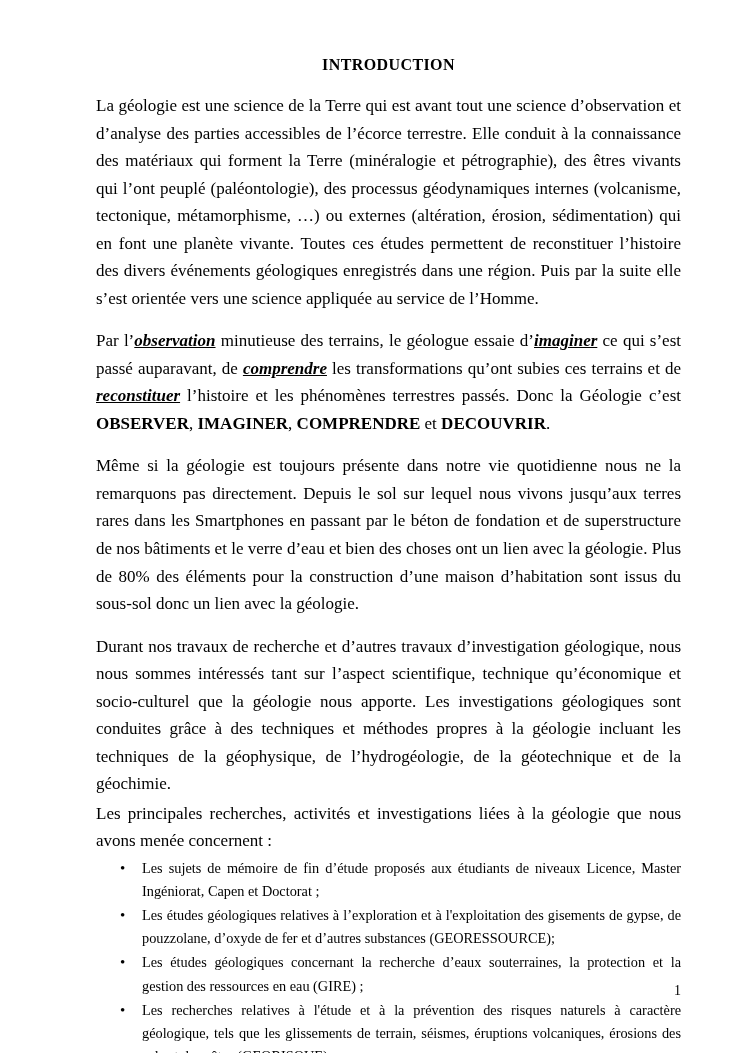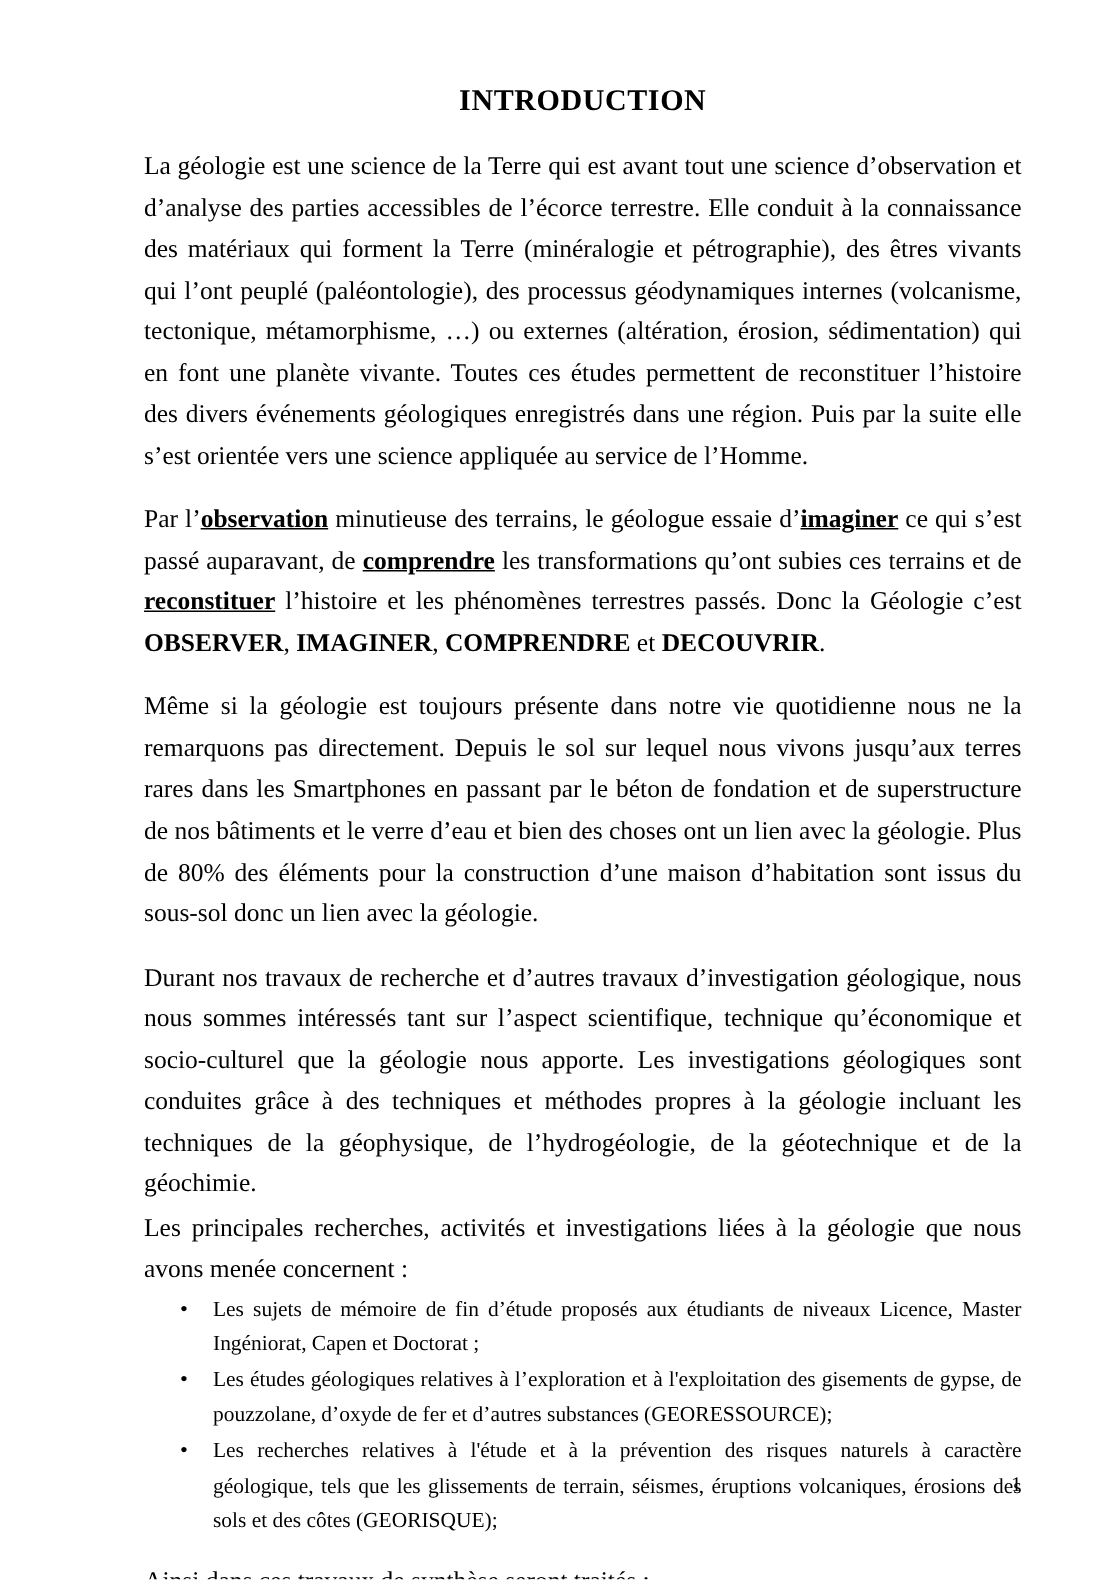--- a/index.html
+++ b/index.html
@@ -16,36 +16,36 @@
     width: 745px;
     height: 1053px;
     background: #ffffff;
     box-sizing: border-box;
     padding: 56px 64px 30px 96px;
     overflow: hidden;
   }
   .doc-title {
     text-align: center;
     font-weight: bold;
-    font-size: 20px;
+    font-size: 16px;
     letter-spacing: 0.4px;
     margin: 0 0 18px 0;
   }
   p.para {
     margin: 0 0 15px 0;
     text-align: justify;
     font-size: 17px;
     line-height: 1.62;
     text-indent: 0;
   }
   p.para.tight {
     margin-bottom: 2px;
   }
   b { font-weight: bold; }
-  .bold-under { font-weight: bold; text-decoration: underline; }
+  .bold-under { font-weight: bold; text-decoration: underline; font-style: italic; }
   ul.bullets {
     list-style: none;
     margin: 0 0 14px 0;
     padding: 0;
   }
   ul.bullets li {
     position: relative;
     padding-left: 46px;
     margin-bottom: 1px;
     text-align: justify;
@@ -86,20 +86,21 @@
 
   <p class="para">Même si la géologie est toujours présente dans notre vie quotidienne  nous ne la remarquons pas directement. Depuis le sol sur lequel nous vivons jusqu’aux terres rares dans les Smartphones en passant par le béton de fondation et de superstructure de nos bâtiments et le verre d’eau  et bien des choses ont un lien avec la géologie. Plus de 80%  des éléments pour la construction d’une maison d’habitation  sont issus du sous-sol donc un lien avec la géologie.</p>
 
   <p class="para tight">Durant nos travaux de recherche et d’autres travaux d’investigation géologique, nous nous sommes intéressés tant sur l’aspect scientifique, technique qu’économique et socio-culturel que la géologie nous  apporte. Les investigations géologiques sont conduites grâce à des techniques et méthodes propres à la géologie incluant les techniques de la géophysique, de l’hydrogéologie, de la géotechnique et de la géochimie.</p>
 
   <p class="para tight">Les principales recherches, activités et investigations liées à la géologie que nous avons menée concernent :</p>
 
   <ul class="bullets">
     <li>Les sujets de mémoire de fin d’étude proposés aux étudiants de niveaux Licence, Master Ingéniorat, Capen  et Doctorat ;</li>
     <li>Les  études  géologiques  relatives  à  l’exploration  et  à  l'exploitation  des  gisements  de gypse, de pouzzolane, d’oxyde de fer  et d’autres substances  (GEORESSOURCE);</li>
+    <li>Les études géologiques concernant la recherche d’eaux souterraines, la protection  et la gestion des ressources en eau (GIRE) ;</li>
     <li>Les  recherches  relatives  à  l'étude  et  à  la  prévention  des  risques  naturels  à  caractère géologique, tels que les glissements de terrain, séismes, éruptions volcaniques, érosions des sols et des côtes  (GEORISQUE);</li>
   </ul>
 
   <p class="para tight">Ainsi dans ces travaux de synthèse seront traités :</p>
 
   <ul class="bullets short">
     <li>D’abord les généralités sur la géologie ;</li>
     <li>Puis les enjeux de la géologie ;</li>
 
   </ul>

